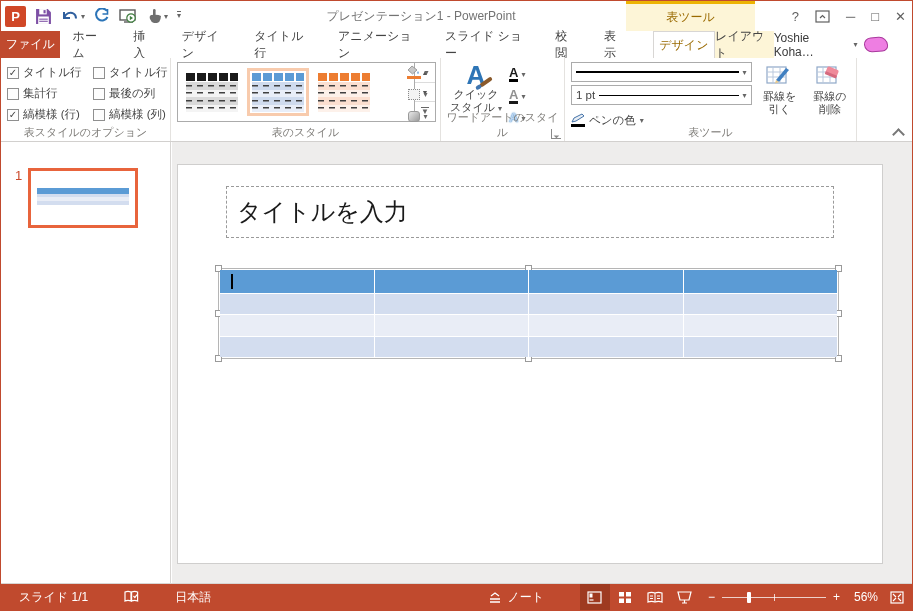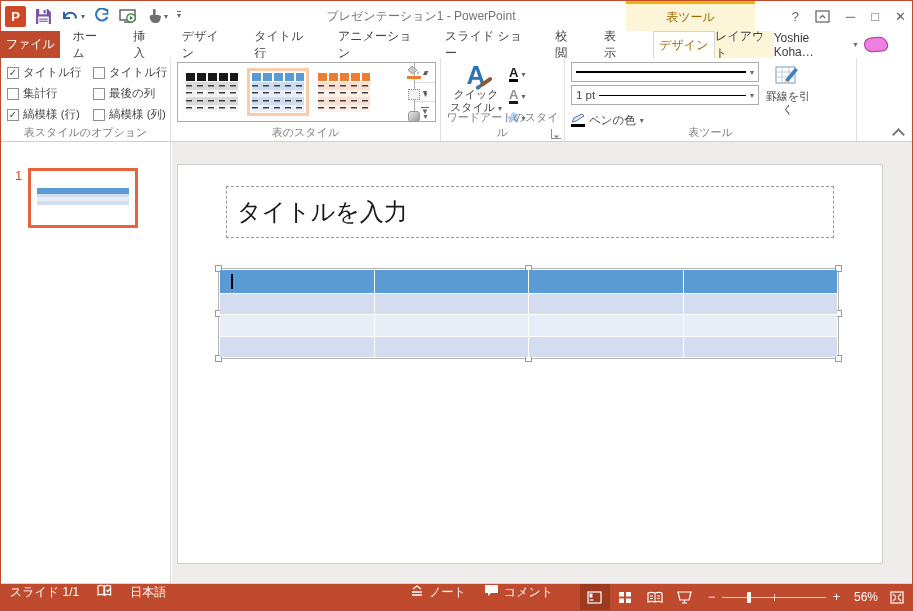--- a/index.html
+++ b/index.html
@@ -133,21 +133,21 @@
             display:flex;align-items:center;padding-left:10px;font-size:24px;color:#1a1a1a;}
   .sel-frame{position:absolute;left:40px;top:103px;width:621px;height:91px;border:1px solid #b5b5b5;}
   .handle{position:absolute;width:7px;height:7px;background:#fff;border:1px solid #9a9a9a;}
   .tbl{position:absolute;left:42px;top:105px;width:617px;height:87px;background:#fff;
        display:grid;grid-template-columns:repeat(4,1fr);grid-template-rows:23px 1fr 1fr 1fr;gap:1px;}
   .caret{position:absolute;left:53px;top:109px;width:2px;height:15px;background:#000;}
 
   
   .statusbar{position:absolute;bottom:0;left:0;right:0;height:26px;background:#c04a2e;color:#fff;
              display:flex;align-items:center;font-size:12px;}
-  .sb-item{display:flex;gap:5px;padding:0 9px;height:100%;}
+  .sb-item{display:flex;align-items:center;gap:5px;padding:0 18px;height:100%;}
   .sb-right{margin-left:auto;display:flex;align-items:center;height:100%;}
   .view-btn{display:flex;align-items:center;justify-content:center;width:30px;height:100%;}
   .view-btn.pressed{background:#9e3a20;}
   .zoomer{display:flex;align-items:center;gap:7px;padding:0 8px;}
   .z-track{position:relative;width:104px;height:11px;}
   .z-track .rail{position:absolute;left:0;right:0;top:5px;height:1px;background:rgba(255,255,255,.75);}
   .z-track .tick{position:absolute;left:50%;top:2px;width:1px;height:7px;background:rgba(255,255,255,.75);}
   .z-track .thumbv{position:absolute;left:24%;top:0;width:4px;height:11px;background:#fff;border-radius:1px;}
   .sb-pct{width:34px;text-align:right;padding-right:4px;}
 </style>
@@ -370,20 +370,29 @@
         </div>
         <div class="bigbtn">
           <svg width="27" height="24" viewBox="0 0 27 24">
             <rect x="1" y="3" width="19" height="16" fill="#fff" stroke="#8fa8c8" stroke-width="1.2"></rect>
             <path d="M1 8 h19 M1 13 h19 M7 3 v16 M14 3 v16" stroke="#b9c8dd" stroke-width="1"></path>
             <path d="M10 16 L20 4 L23 6 L13 18 z" fill="#3f7fc1"></path>
             <path d="M10 16 L13 18 L9 19.5 z" fill="#e8c88a"></path>
           </svg>
           <span>罫線を引く</span>
         </div>
+        <div class="bigbtn">
+          <svg width="27" height="24" viewBox="0 0 27 24">
+            <rect x="1" y="3" width="19" height="16" fill="#fff" stroke="#8fa8c8" stroke-width="1.2"></rect>
+            <path d="M1 8 h19 M1 13 h19 M7 3 v16 M14 3 v16" stroke="#b9c8dd" stroke-width="1"></path>
+            <rect x="10" y="4" width="12" height="8" rx="1.5" fill="#ef8a9a" transform="rotate(22 16 8)"></rect>
+            <rect x="10" y="9.5" width="12" height="3" fill="#d56a7e" transform="rotate(22 16 8)"></rect>
+          </svg>
+          <span>罫線の削除</span>
+        </div>
       </div>
       <div class="grp-label">表ツール</div>
     </div>
 
     <div style="position:relative;flex:1;">
       <div class="ribbon-collapse"></div>
     </div>
   </div>
 
   <div class="workspace">
@@ -452,26 +461,20 @@
     </div>
 
     <div class="sb-right">
       <div class="sb-item">
         <svg width="14" height="13" viewBox="0 0 14 13">
           <path d="M3 5 L7 2 L11 5" fill="none" stroke="#fff" stroke-width="1.3"></path>
           <path d="M2 8 h10 M2 11 h10" stroke="#fff" stroke-width="1.3"></path>
         </svg>
         <span>ノート</span>
       </div>
-      <div class="sb-item">
-        <svg width="15" height="13" viewBox="0 0 15 13">
-          <path d="M1 1 h13 v8 h-7 l-3 3 v-3 h-3 z" fill="#fff"></path>
-        </svg>
-        <span>コメント</span>
-      </div>
       <div style="width:18px;"></div>
       <div class="view-btn pressed">
         <svg width="15" height="13" viewBox="0 0 15 13">
           <rect x="1" y="1" width="13" height="11" fill="none" stroke="#fff" stroke-width="1.2"></rect>
           <rect x="2.5" y="2.5" width="3" height="4" fill="#fff"></rect>
           <path d="M2.5 9 h4" stroke="#fff" stroke-width="1.2"></path>
         </svg>
       </div>
       <div class="view-btn">
         <svg width="14" height="13" viewBox="0 0 14 13">

